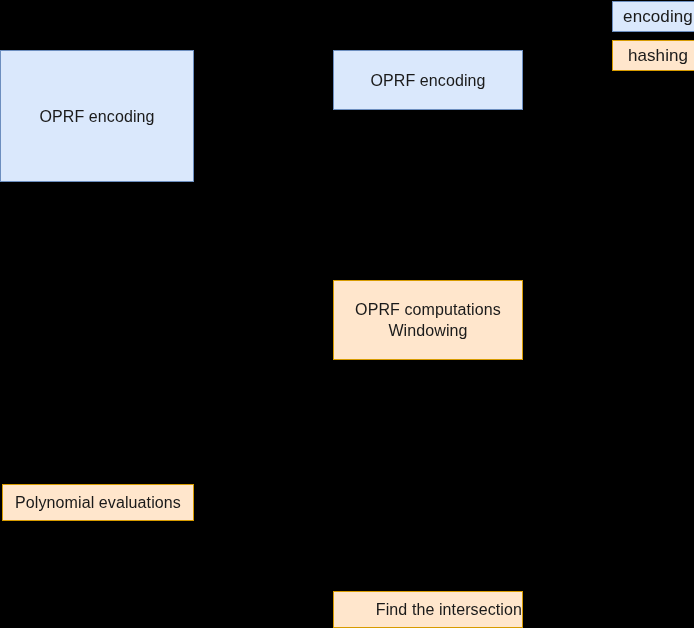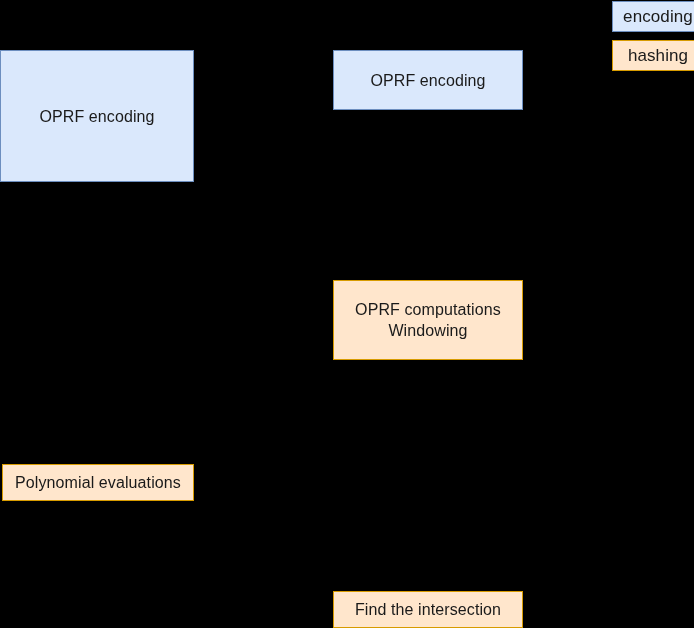--- a/index.html
+++ b/index.html
@@ -61,29 +61,30 @@
     height: 60px;
   }
   #node-server-online {
     left: 333px;
     top: 280px;
     width: 190px;
     height: 80px;
   }
   #node-client-online {
     left: 2px;
-    top: 464px;
+    top: 484px;
     width: 192px;
     height: 37px;
   }
   #node-result {
     left: 333px;
     top: 591px;
     width: 190px;
     height: 37px;
+    align-items: flex-end;
   }
   #legend-offline {
     left: 612px;
     top: 1px;
     width: 92px;
     height: 31px;
   }
   #legend-online {
     left: 612px;
     top: 40px;

